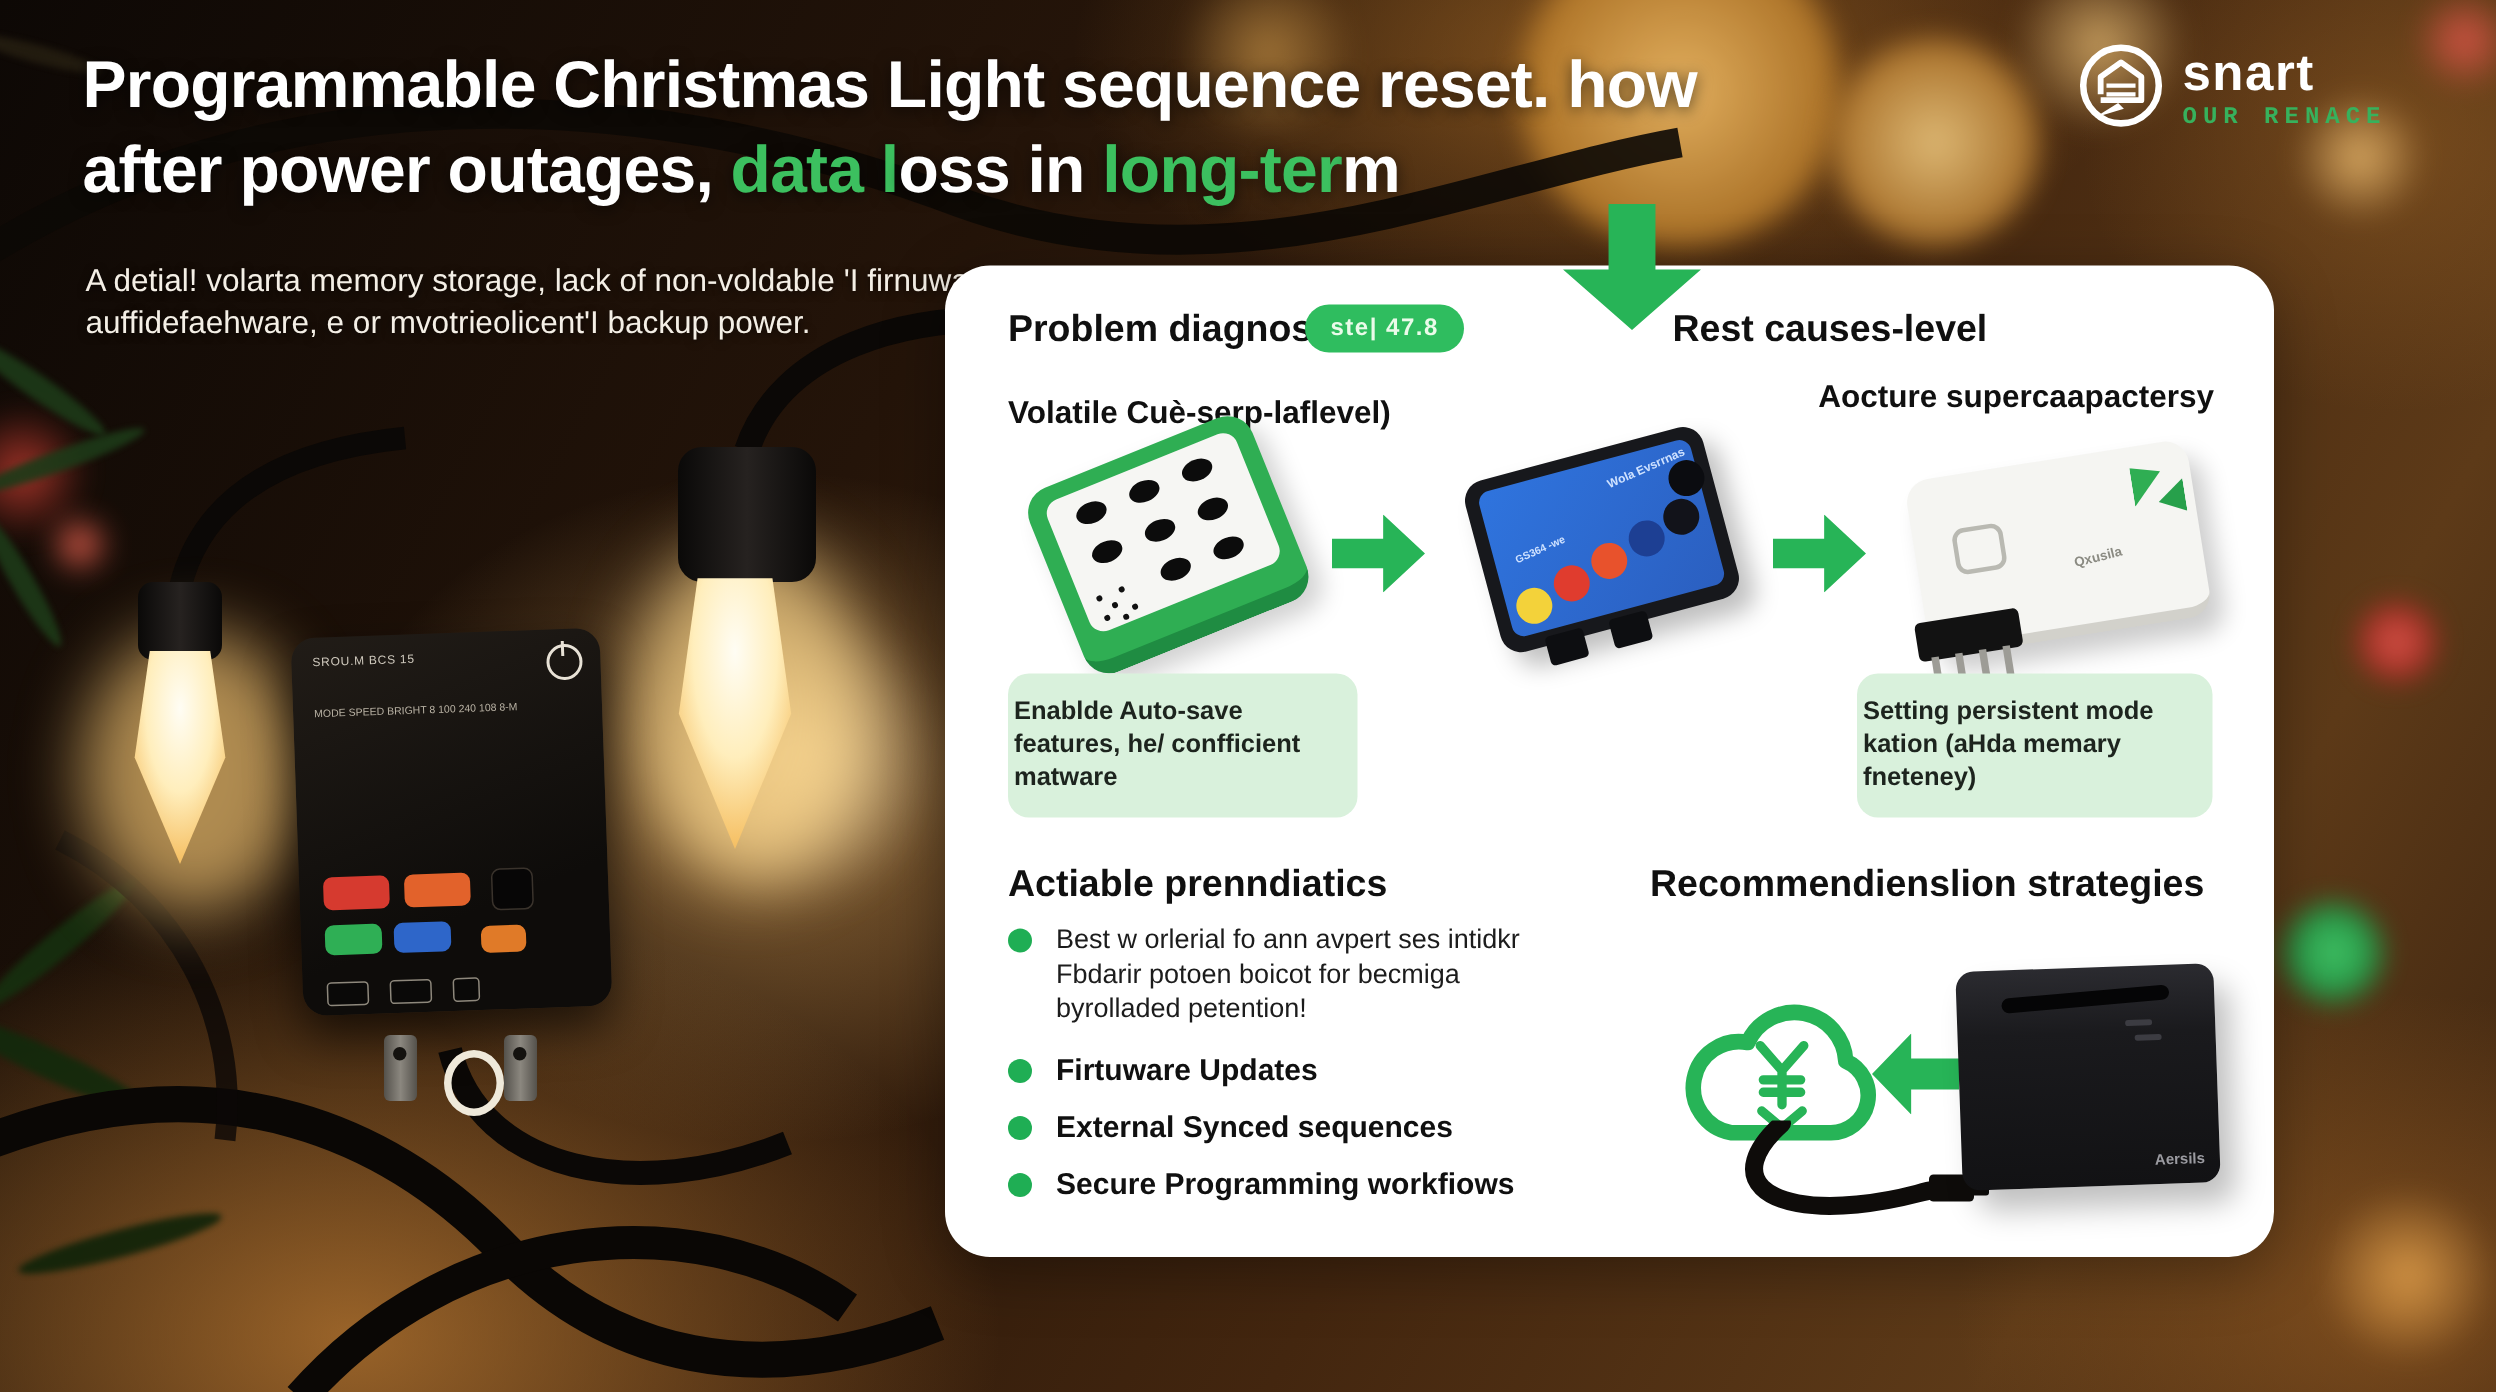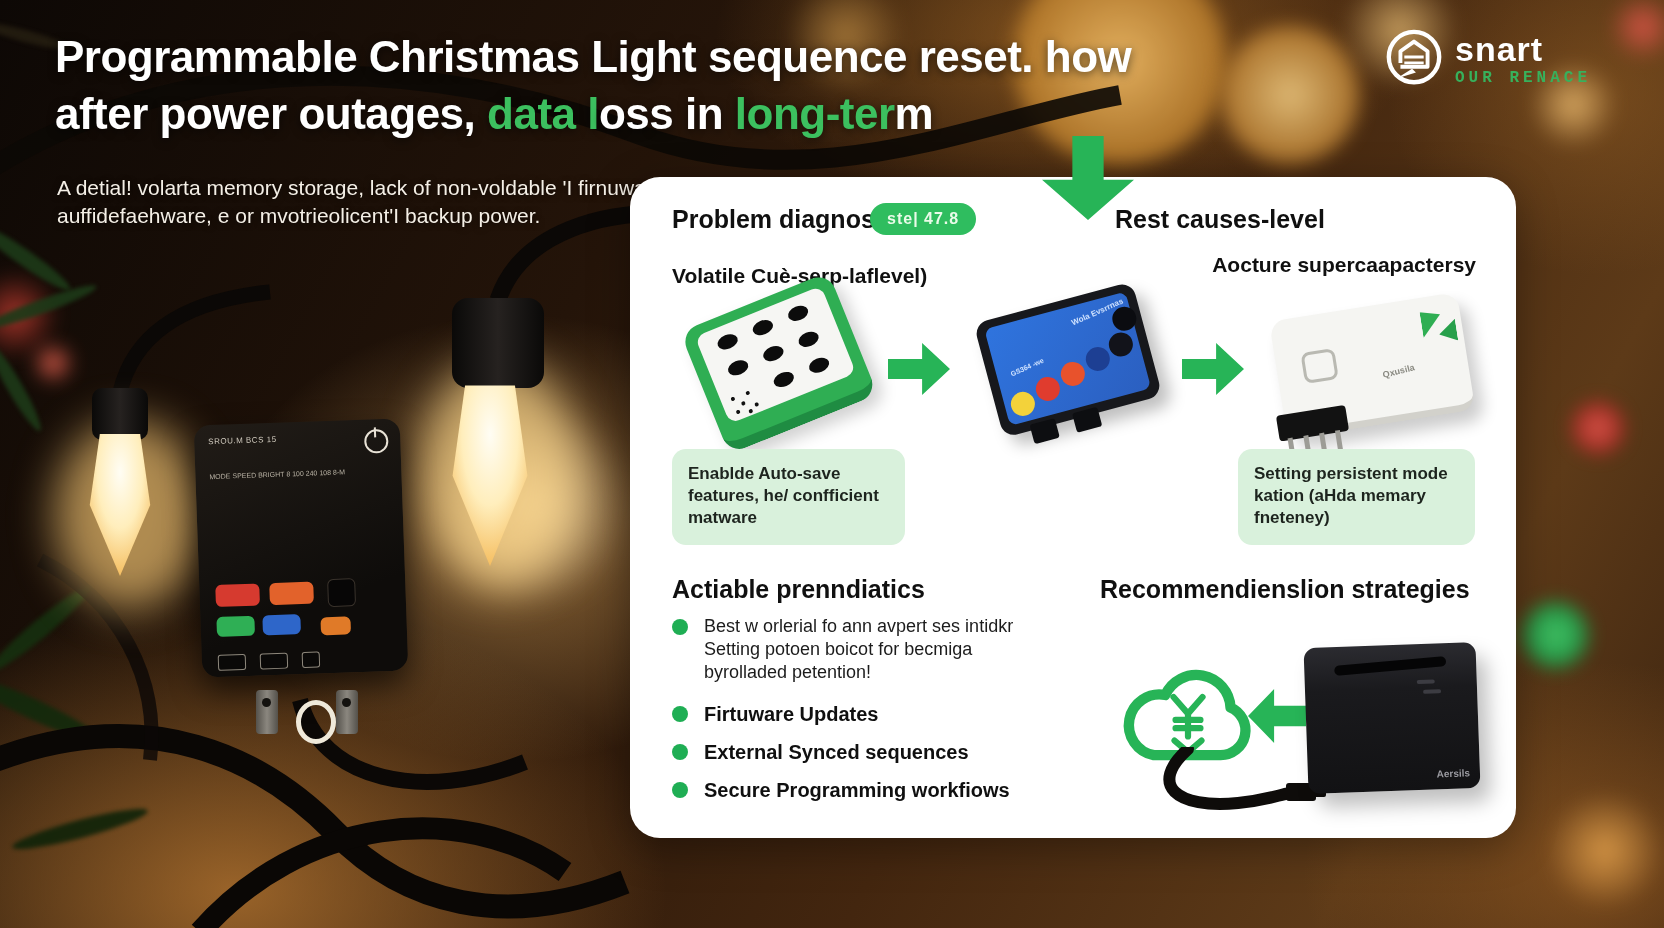--- a/index.html
+++ b/index.html
@@ -91,21 +91,21 @@
     clip-path:polygon(33% 0,67% 0,67% 52%,100% 52%,50% 100%,0 52%,33% 52%);}
 
   
   .panel{position:absolute;left:630px;top:177px;width:886px;height:661px;background:#fff;
     border-radius:30px;z-index:10;box-shadow:0 10px 40px rgba(0,0,0,.35);}
   .h1{position:absolute;font-size:25px;font-weight:700;color:#101010;}
   .badge{position:absolute;left:240px;top:26px;background:#2fbd5f;color:#eafbe9;font-weight:700;
     font-size:16px;padding:7px 17px;border-radius:999px;letter-spacing:1px;}
   .h2{position:absolute;font-size:21px;font-weight:700;color:#101010;}
   .stepbox{position:absolute;top:272px;height:96px;background:#d9f1dc;border-radius:14px;
-    color:#1d241e;font-size:17px;font-weight:600;line-height:22px;padding:14px 16px;box-sizing:border-box;}
+    color:#1d241e;font-size:17px;font-weight:600;line-height:22px;padding:14px 4px;box-sizing:border-box;}
   .sb1{left:42px;width:233px;} .sb2{left:325px;width:235px;} .sb3{left:608px;width:237px;}
 
   .arrow-right{position:absolute;width:62px;height:52px;background:#27b457;
     clip-path:polygon(0 31%,55% 31%,55% 0,100% 50%,55% 100%,55% 69%,0 69%);}
   .ar1{left:258px;top:166px;} .ar2{left:552px;top:166px;}
   .arrow-left{position:absolute;left:618px;top:512px;width:58px;height:54px;background:#27b457;
     clip-path:polygon(100% 31%,45% 31%,45% 0,0 50%,45% 100%,45% 69%,100% 69%);}
 
   
   .dev{position:absolute;}
@@ -305,21 +305,21 @@
       </div>
     </div>
 
     <div class="stepbox sb1">Enablde Auto-save features, he/ confficient matware</div>
     <div class="stepbox sb3">Setting persistent mode kation (aHda memary fneteney)</div>
 
     <div class="h1" style="left:42px;top:398px;">Actiable prenndiatics</div>
     <div class="bullets">
       <div class="brow">
         <span class="bdot"></span>
-        <span class="btext" style="display:block;width:352px;">Best w orlerial fo ann avpert ses intidkr Setting potoen boicot for becmiga byrolladed petention!</span>
+        <span class="btext" style="display:block;width:352px;">Best w orlerial fo ann avpert ses intidkr Fbdarir potoen boicot for becmiga byrolladed petention!</span>
       </div>
       <div class="brow" style="margin-top:18px;">
         <span class="bdot"></span>
         <span class="bbold">Firtuware Updates</span>
       </div>
       <div class="brow">
         <span class="bdot"></span>
         <span class="bbold">External Synced sequences</span>
       </div>
       <div class="brow">

